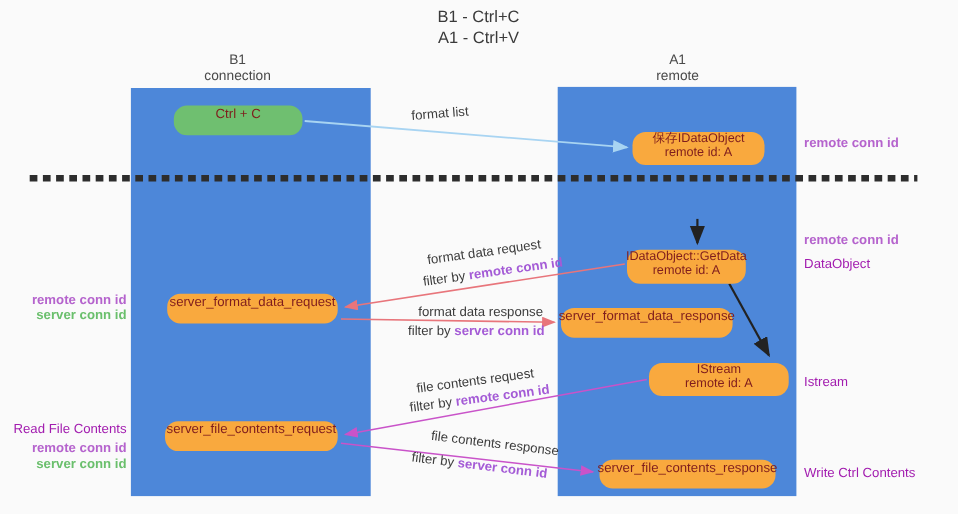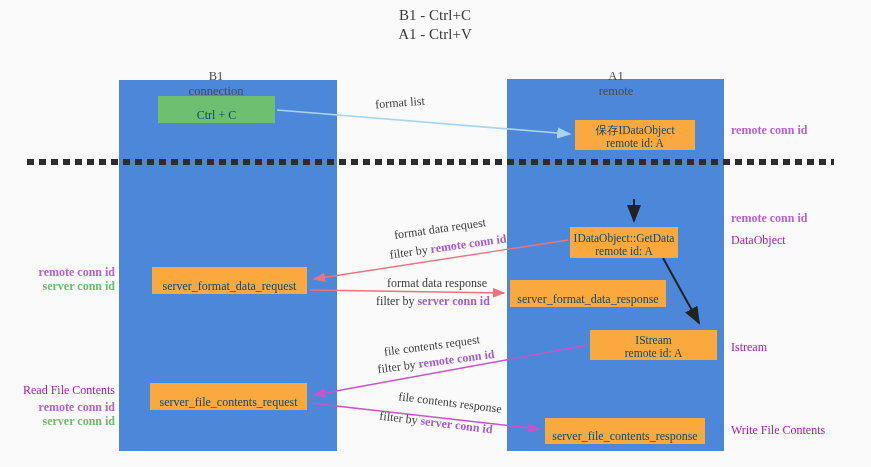--- a/index.html
+++ b/index.html
@@ -1,43 +1,43 @@
 <!DOCTYPE html>
 <html><head>
 <meta charset="utf-8">
 <style>
   html,body { margin:0; padding:0; background:#fafafa; }
   .stage {
     position:relative; width:871px; height:467px;
-    font-family:Liberation Serif, serif; background:#fafafa;
+    font-family:Liberation Sans, sans-serif; background:#fafafa;
     overflow:hidden;
   }
   .lane {
     position:absolute; background:#4d87d9; z-index:1;
   }
   .lane-left  { left:119px; top:80px; width:218px; height:371px; }
   .lane-right { left:507px; top:79px; width:217px; height:372px; }
 
   .diagram-title {
     position:absolute; left:435px; top:6px; transform:translateX(-50%);
     text-align:center; font-size:15px; line-height:19px; color:#3a3a3a;
     white-space:nowrap; z-index:10;
   }
   .lane-header {
     position:absolute; top:47px; transform:translateX(-50%);
     text-align:center; font-size:12.5px; line-height:15px; color:#4a4a4a;
-    z-index:10; white-space:nowrap;margin-top:22px;
+    z-index:10; white-space:nowrap;
   }
   .lane-header.left  { left:216px; }
   .lane-header.right { left:616px; }
 
   .box {
     position:absolute; z-index:10; display:flex; flex-direction:column;
-    align-items:center; justify-content:flex-end; color:#0c4a6e;
-    font-size:12px; text-align:center; white-space:nowrap;
+    align-items:center; justify-content:flex-start; color:#7f1d1d;
+    font-size:12px; text-align:center; white-space:nowrap;border-radius:12px;
   }
   .green  { background:#6fbf70; }
   .orange { background:#f9a93e; }
   .two-line { font-size:11.5px; line-height:13px; }
 
   .box-ctrl-c   { left:158px; top:96px;  width:117px; height:27px; }
   .box-save     { left:575px; top:120px; width:120px; height:30px; }
   .box-ctrl-v   { left:573px; top:172px; width:124px; height:26px; }
   .box-getdata  { left:570px; top:227px; width:108px; height:31px; }
   .box-fmt-req  { left:152px; top:267px; width:155px; height:27px; }
@@ -143,21 +143,21 @@
   </div>
 
   <div class="box orange box-file-req">
     <span>server_file_contents_request</span>
   </div>
 
   <div class="side-label right-col purple-bold" style="top:123px;">remote conn id</div>
   <div class="side-label right-col purple-bold" style="top:211px;">remote conn id</div>
   <div class="side-label right-col" style="top:233px;">DataObject</div>
   <div class="side-label right-col" style="top:340px;">Istream</div>
-  <div class="side-label right-col" style="top:423px;">Write File Contents</div>
+  <div class="side-label right-col" style="top:423px;">Write Ctrl Contents</div>
 
   <div class="side-label left-col purple-bold" style="top:265px;">remote conn id</div>
   <div class="side-label left-col green-bold" style="top:279px;">server conn id</div>
   <div class="side-label left-col" style="top:383px;">Read File Contents</div>
   <div class="side-label left-col purple-bold" style="top:400px;">remote conn id</div>
   <div class="side-label left-col green-bold" style="top:414px;">server conn id</div>
 
   <div class="flow-label" style="left:400px; top:103px; transform:translate(-50%,-50%) rotate(-4.5deg);">format list</div>
 
   <div class="flow-label" style="left:440px; top:229px; transform:translate(-50%,-50%) rotate(-8deg);">format data request</div>

